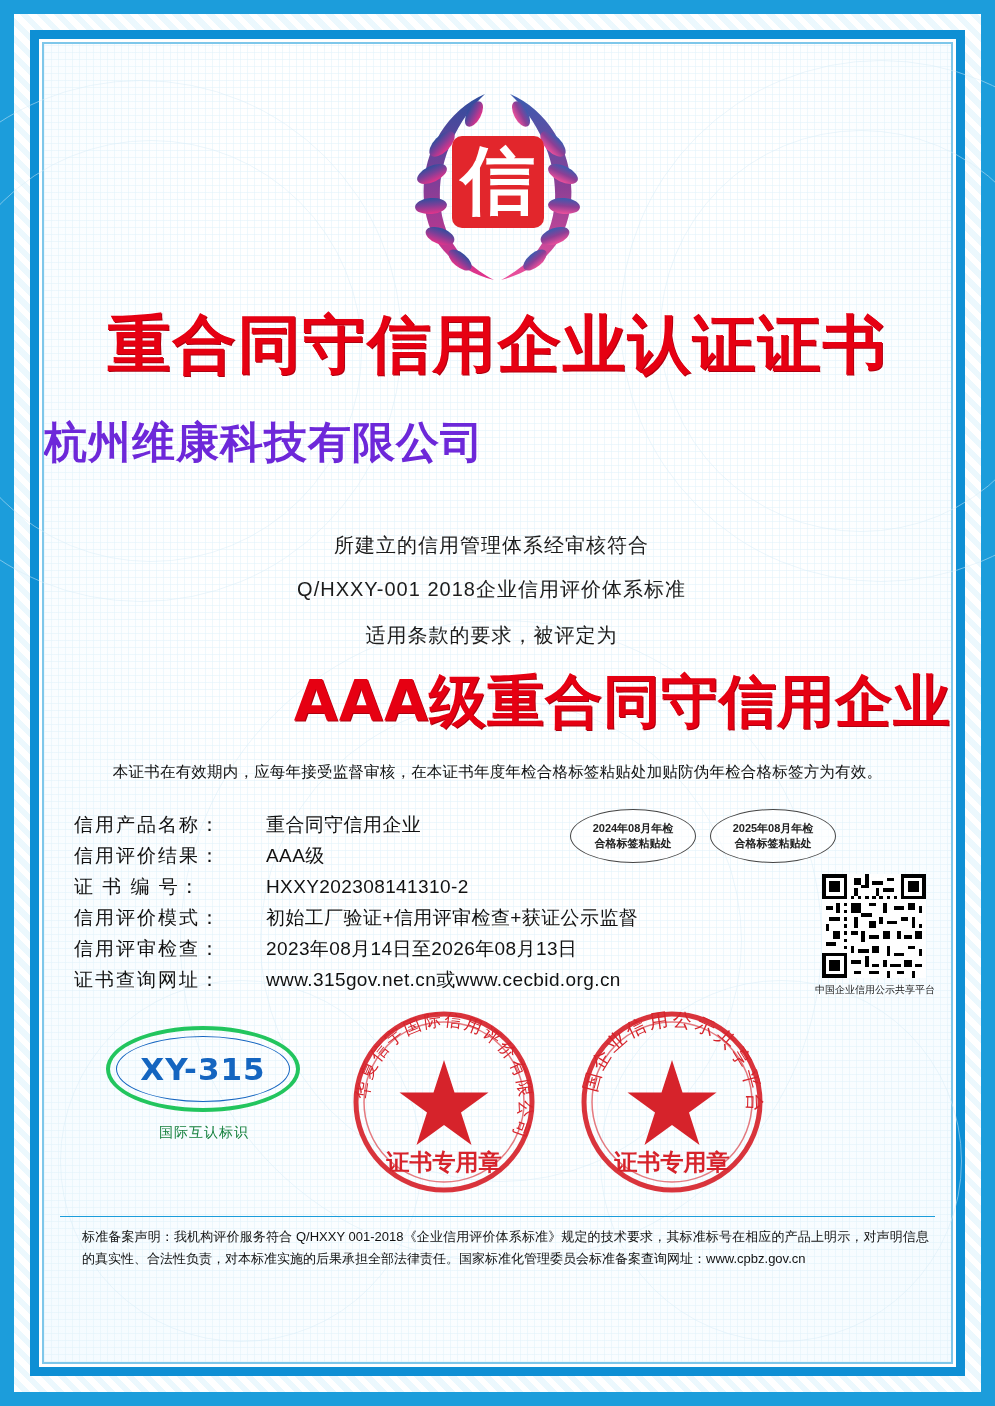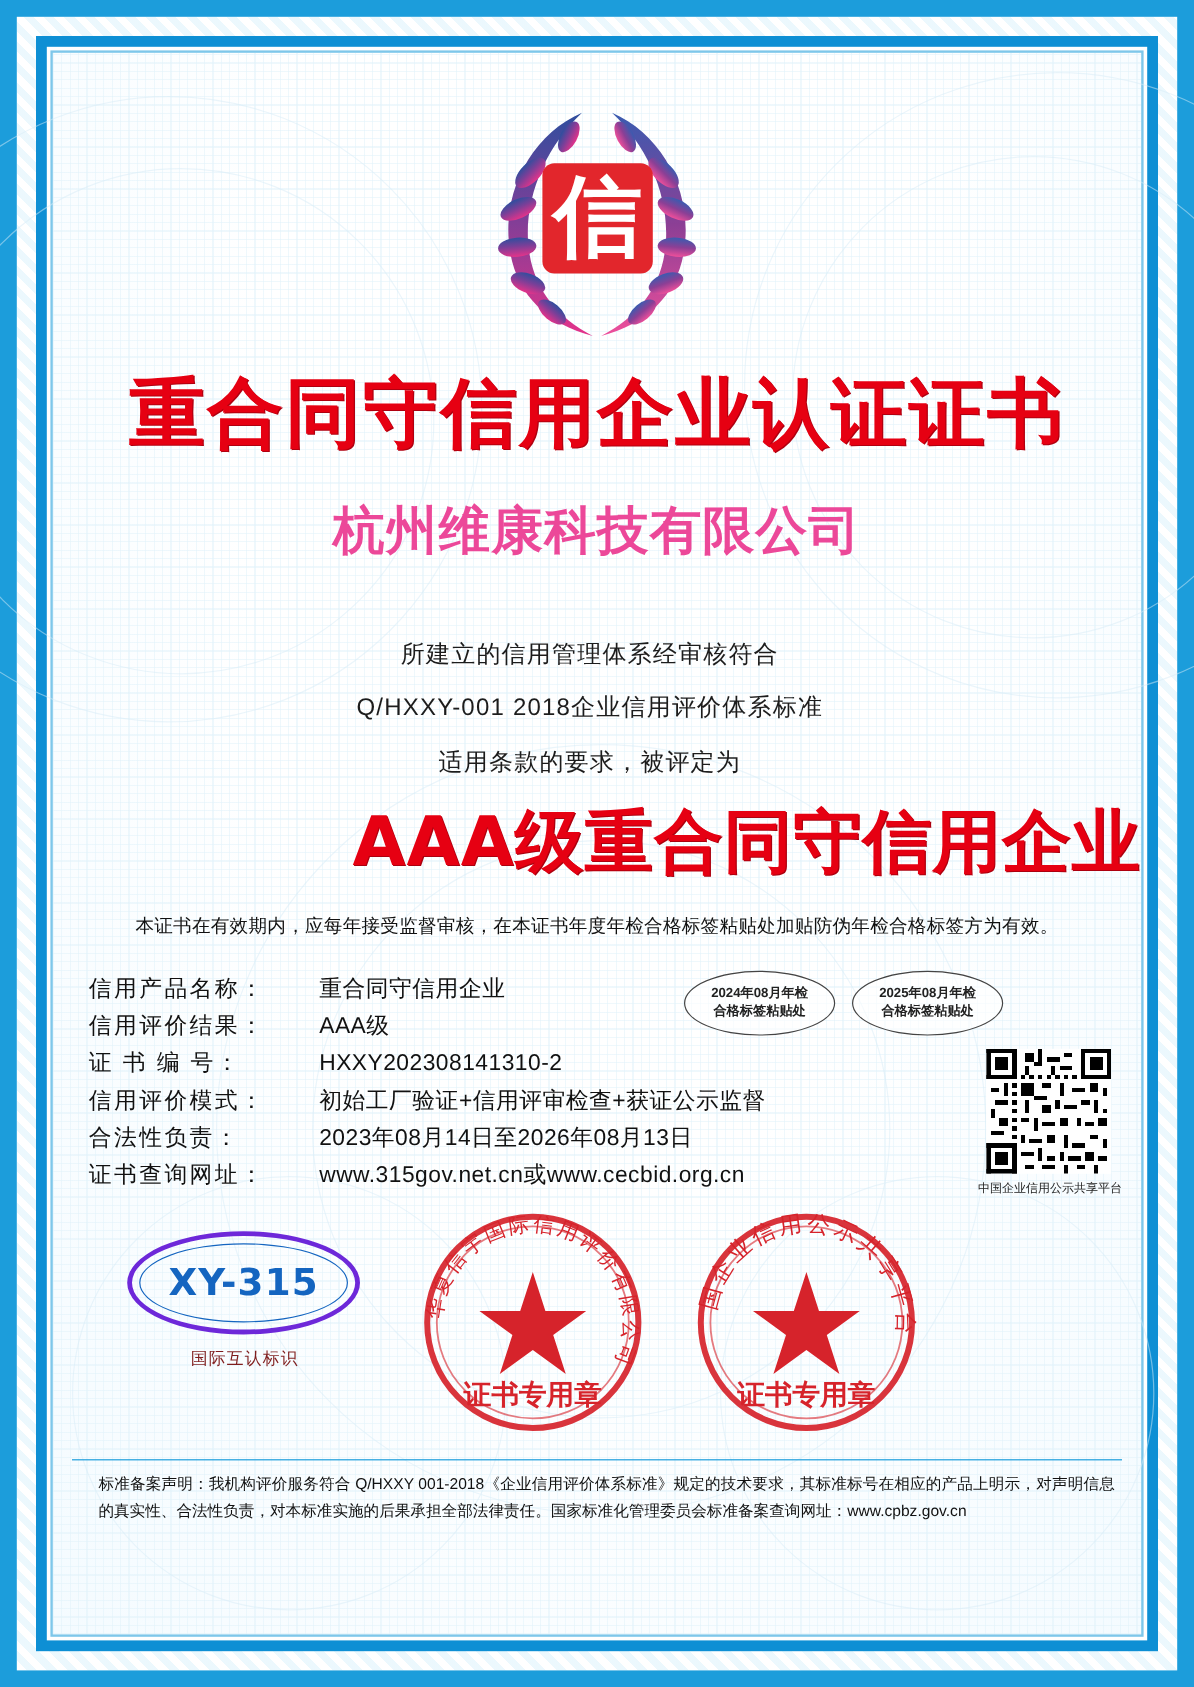--- a/index.html
+++ b/index.html
@@ -104,24 +104,24 @@
     font-weight: bold;
     letter-spacing: 2px;
     color: #e60012;
     text-shadow: 1px 1px 0 #b00010;
     white-space: nowrap;
   }
   .company {
     position: absolute;
     top: 370px;
     left: 0; right: 0;
-    text-align: center;
+    text-align: left;
     font-size: 43px;
     font-weight: bold;
-    color: #ec4899;
+    color: #6d28d9;
     letter-spacing: 1px;
   }
   .address {
     position: absolute;
     top: 435px;
     left: 0; right: 0;
     text-align: center;
     font-size: 20px;
     color: #222222;
     letter-spacing: 0.5px;
@@ -228,21 +228,21 @@
   .xy-badge {
     position: absolute;
     left: 62px;
     top: 982px;
     width: 196px;
     text-align: center;
   }
   .xy-oval {
     width: 186px;
     height: 78px;
-    border: 4px solid #6d28d9;
+    border: 4px solid #22c55e;
     border-radius: 50%;
     display: flex;
     align-items: center;
     justify-content: center;
     position: relative;
   }
   .xy-oval::after {
     content: "";
     position: absolute;
     inset: 6px;
@@ -254,21 +254,21 @@
     font-size: 31px;
     font-weight: bold;
     color: #1465c0;
     letter-spacing: 1px;
     position: relative;
     z-index: 2;
   }
   .xy-caption {
     margin-top: 12px;
     font-size: 14px;
-    color: #7f1d1d;
+    color: #15803d;
     letter-spacing: 1px;
   }
 
   .seal {
     position: absolute;
     top: 958px;
     width: 200px;
     height: 200px;
   }
   .seal.seal-left { left: 300px; }
@@ -380,21 +380,21 @@
       </div>
       <div class="detail-row">
         <span class="detail-label">证 书 编 号：</span>
         <span class="detail-value">HXXY202308141310-2</span>
       </div>
       <div class="detail-row">
         <span class="detail-label">信用评价模式：</span>
         <span class="detail-value">初始工厂验证+信用评审检查+获证公示监督</span>
       </div>
       <div class="detail-row">
-        <span class="detail-label">合法性负责：</span>
+        <span class="detail-label">信用评审检查：</span>
         <span class="detail-value">2023年08月14日至2026年08月13日</span>
       </div>
       <div class="detail-row">
         <span class="detail-label">证书查询网址：</span>
         <span class="detail-value">www.315gov.net.cn或www.cecbid.org.cn</span>
       </div>
     </div>
 
     <div class="inspection">
       <div class="insp-oval">

